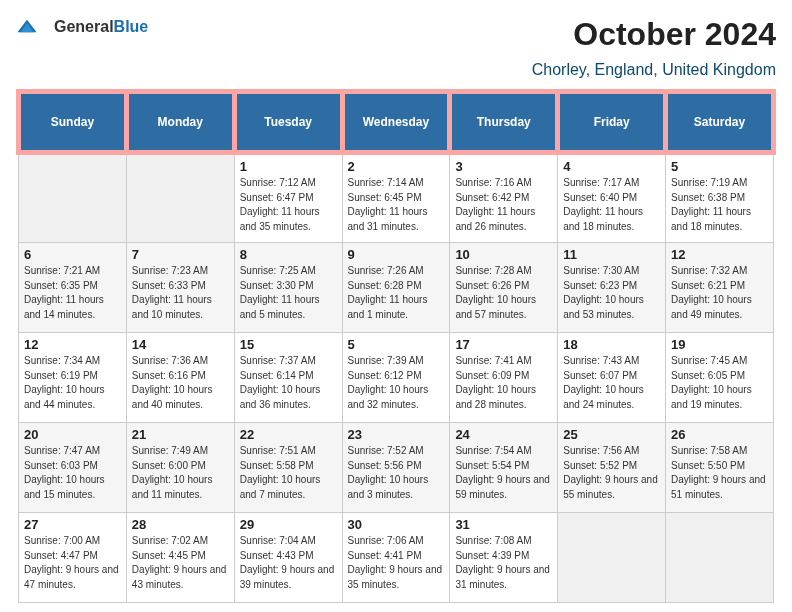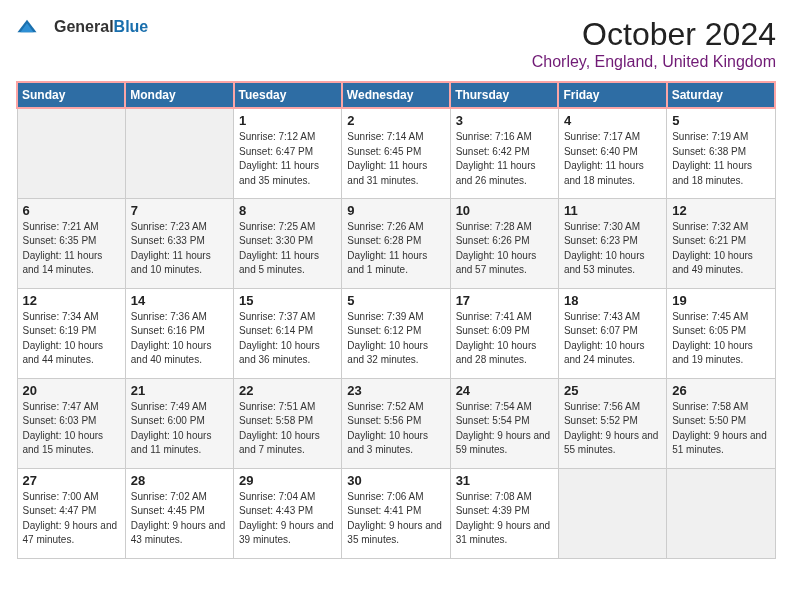--- a/index.html
+++ b/index.html
@@ -33,40 +33,41 @@
     }
     .logo-icon {
       width: 22px;
       height: 22px;
     }
     .title-block {
       text-align: right;
     }
     .month-title {
       font-size: 32px;
-      font-weight: normal;
+      font-weight: bold;
       color: #222;
     }
     .location-title {
       font-size: 16px;
-      color: #701a75;
+      color: #0c4a6e;
+      margin-top: 8px;
     }
     table {
       width: 100%;
       border-collapse: collapse;
       table-layout: fixed;
     }
     th {
       background-color: #2e6da4;
       color: #fff;
       font-size: 12px;
       font-weight: bold;
-      padding: 5px 4px;
-      text-align: left;
-      border: 2px solid #fca5a5;
+      padding: 21px 4px;
+      text-align: center;
+      border: 5px solid #fca5a5;
     }
     td {
       border: 1px solid #ccc;
       vertical-align: top;
       padding: 4px 5px;
       font-size: 10.5px;
       color: #222;
       height: 90px;
       background: #fff;
     }

